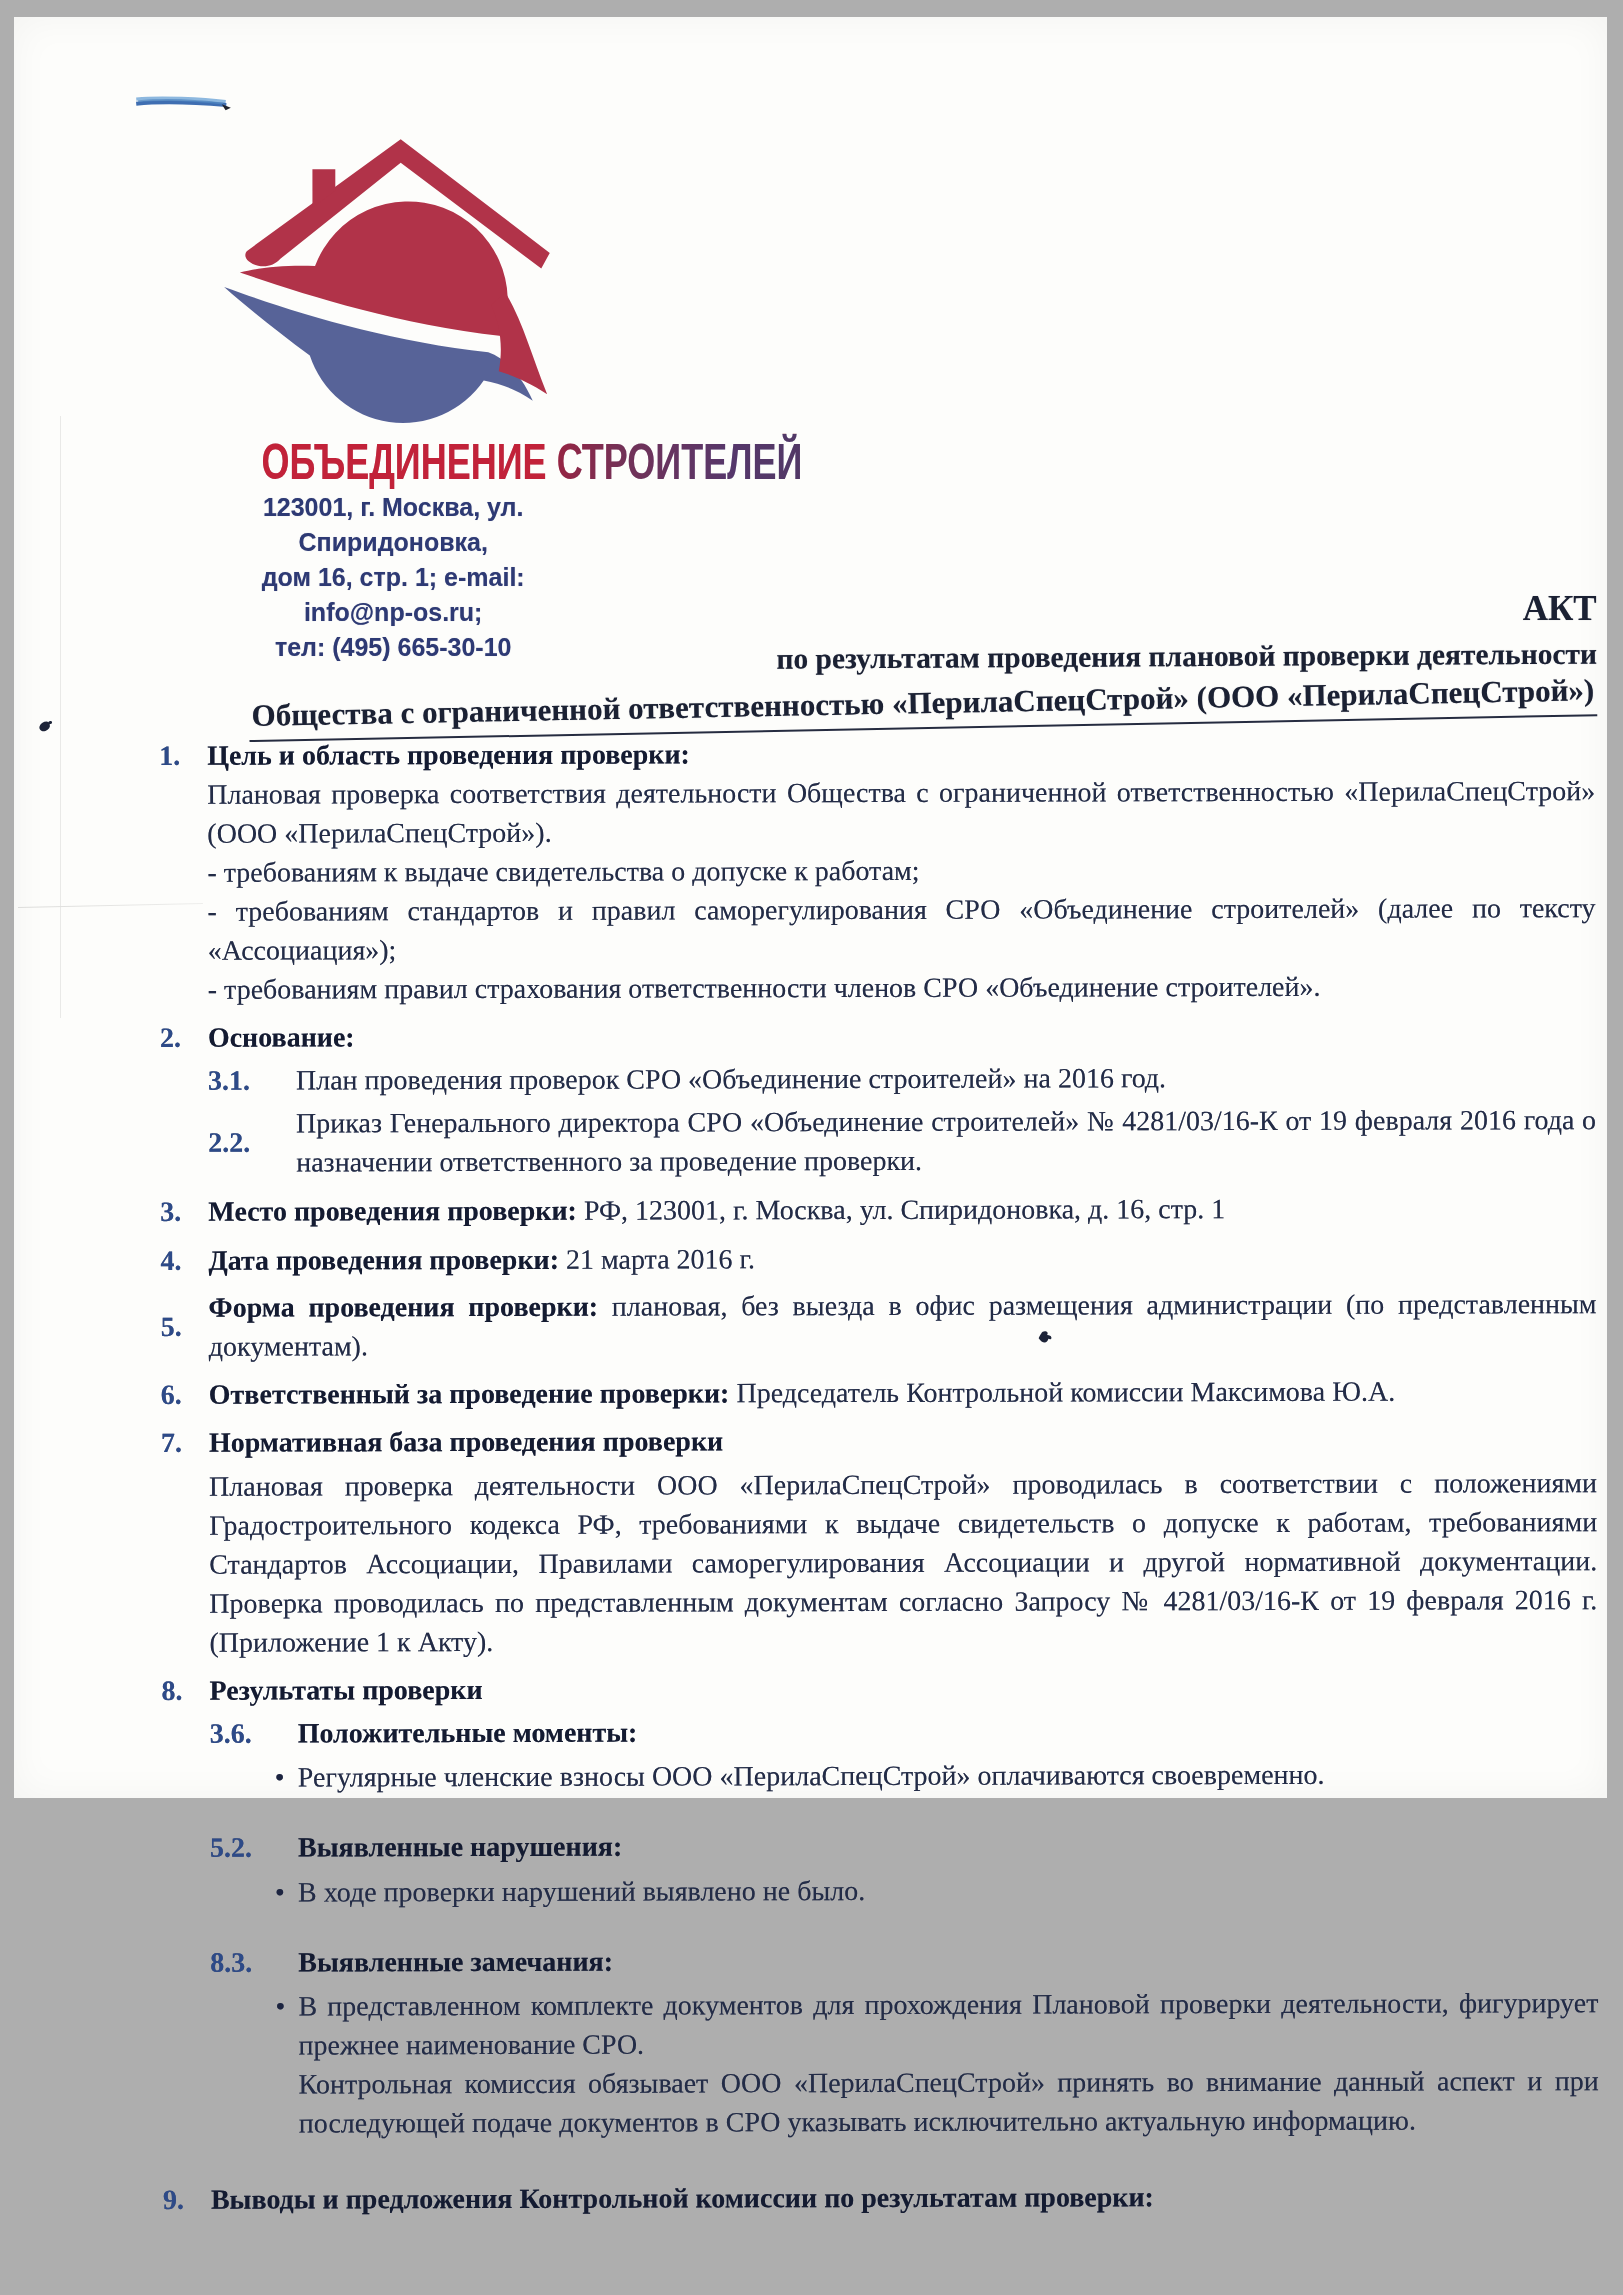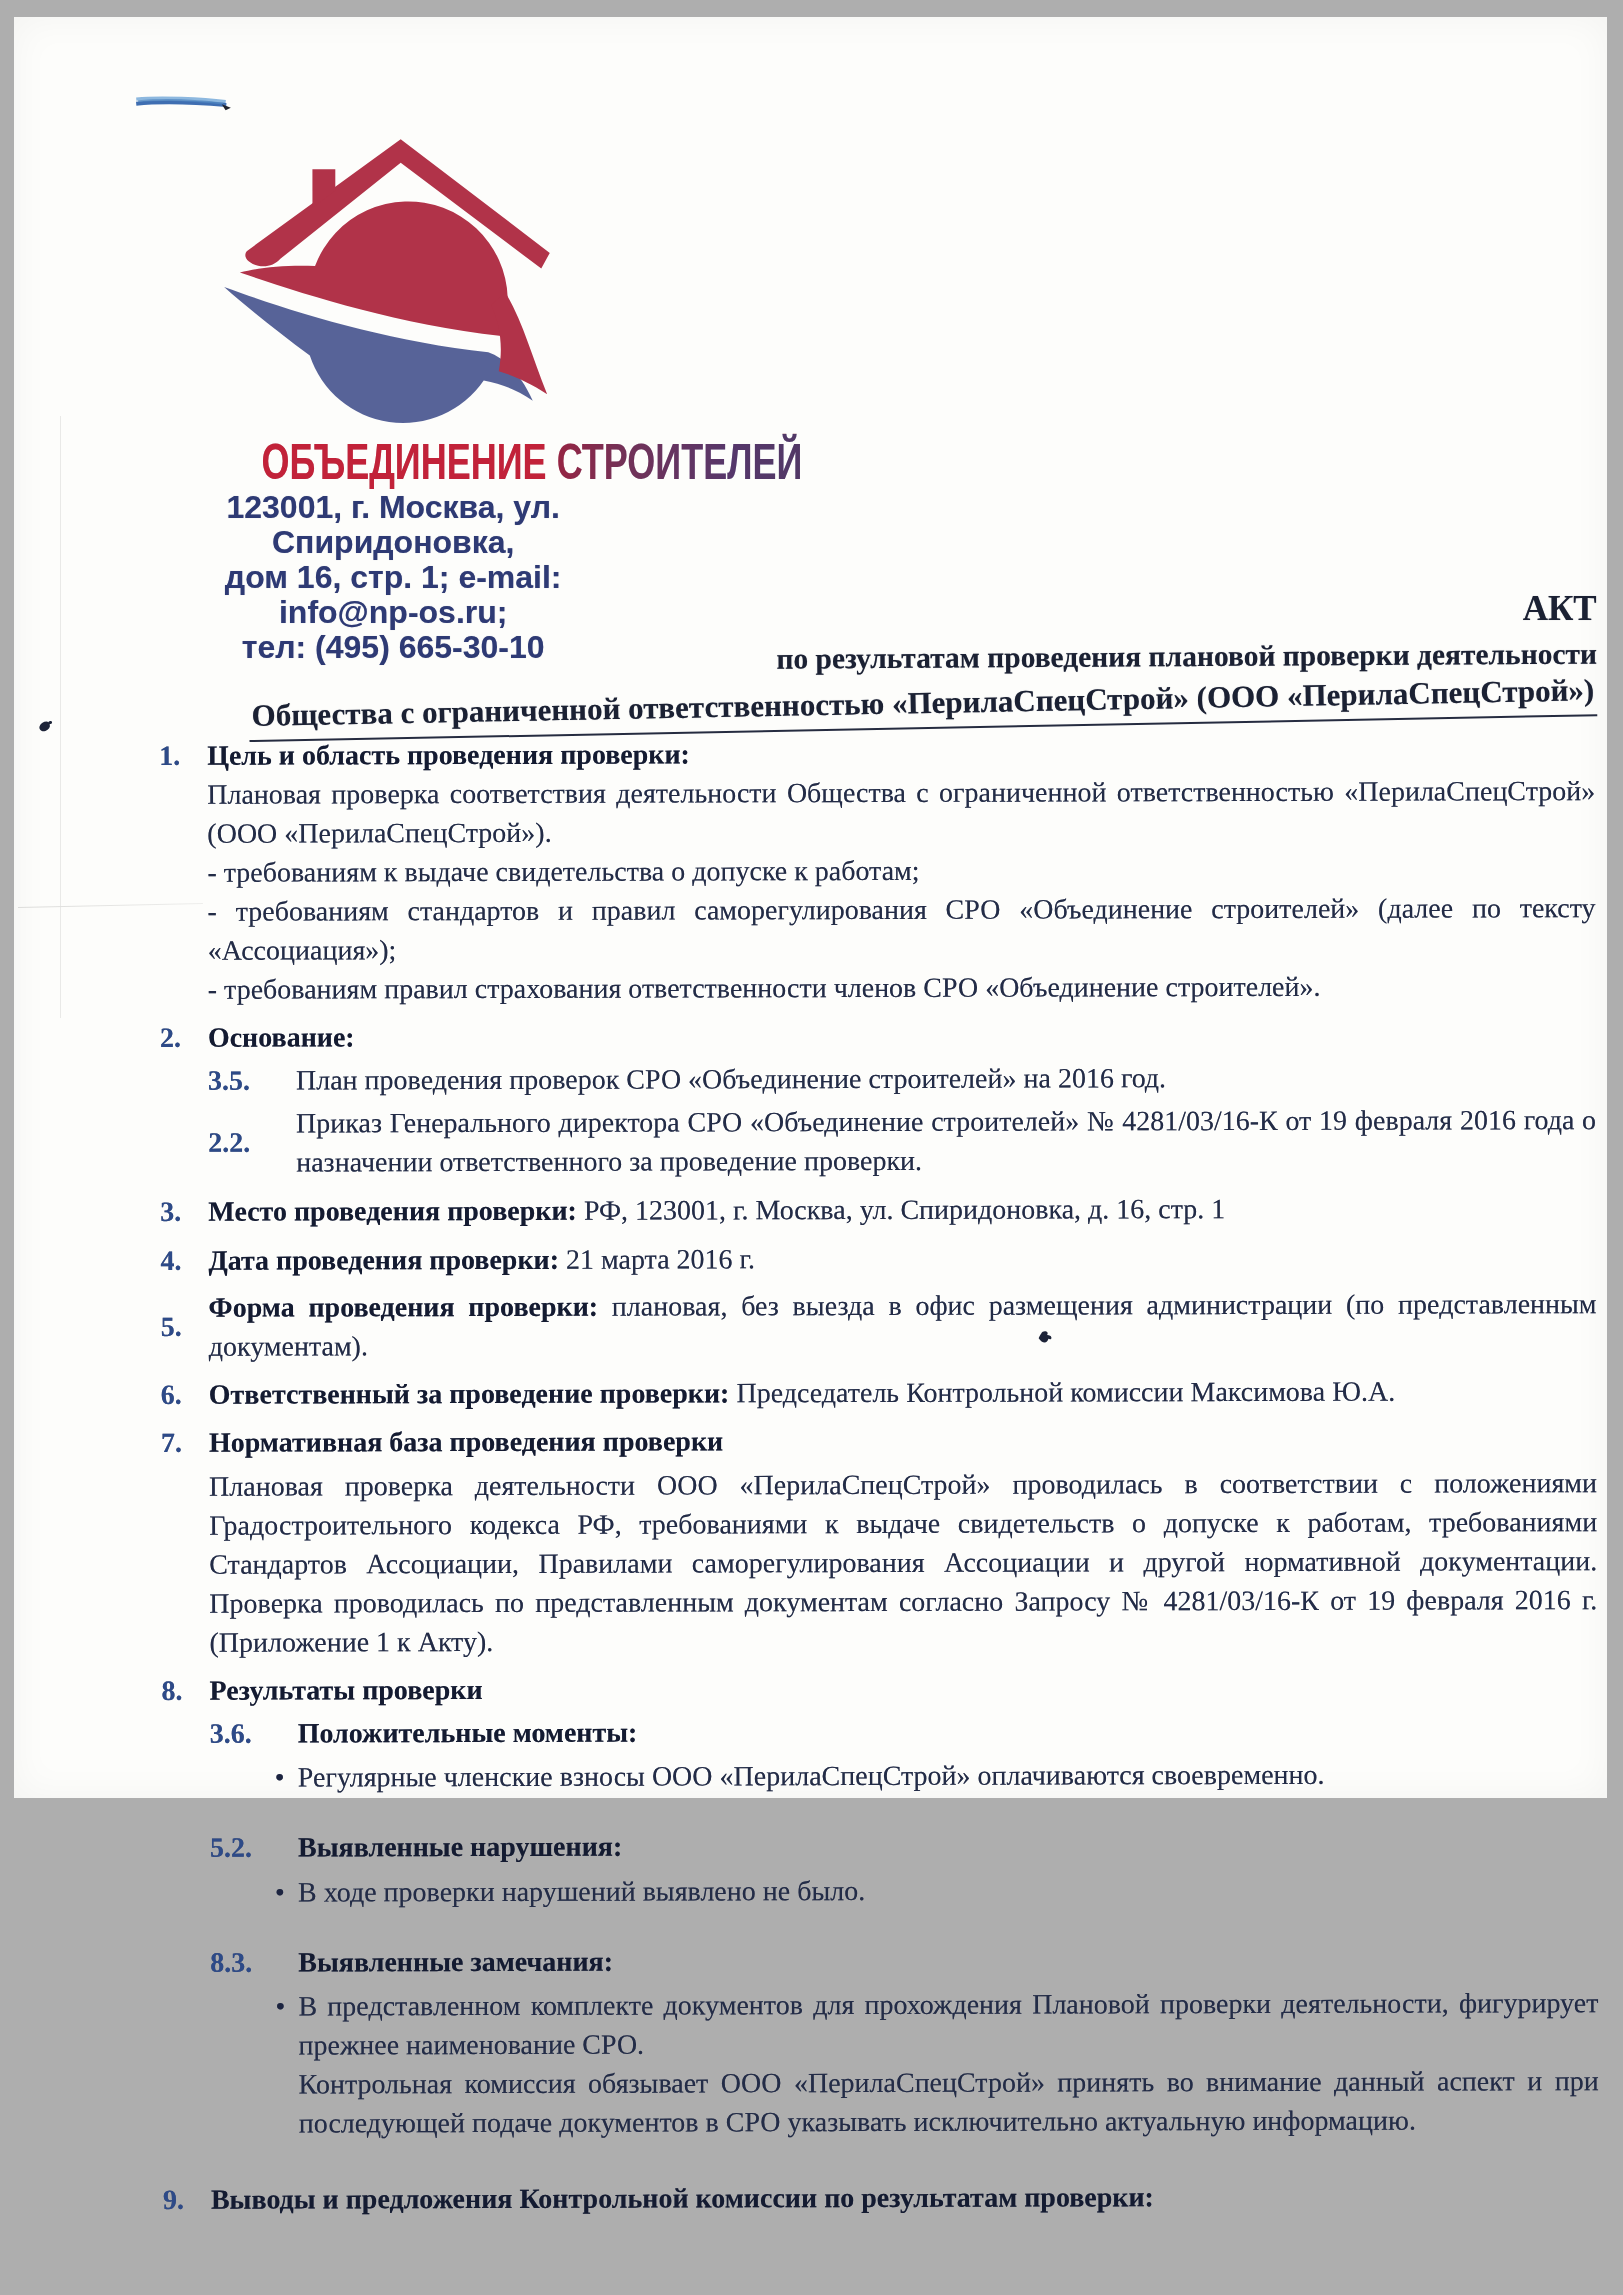--- a/index.html
+++ b/index.html
@@ -48,21 +48,21 @@
   @supports ((-webkit-background-clip:text)) {
     .logo-word2{
       background:linear-gradient(90deg,#a93055 0%,#6f4678 28%,#3f4f97 72%,#39508f 100%);
       -webkit-background-clip:text; background-clip:text;
       -webkit-text-fill-color:transparent;
     }
   }
   .logo-addr {
     margin-top:5.2px;
     font-family:"Liberation Sans","DejaVu Sans",sans-serif;
-    font-weight:bold; font-size:32px; line-height:35px;
+    font-weight:bold; font-size:25px; line-height:35px;
     color:#2e3a74; text-shadow:0 0 0.7px rgba(40,50,110,.45);
   }
 
   
   .doc-title { position:absolute; left:147px; top:571px; width:1436px; text-align:right;
     color:#1b2133; text-shadow:0 0 0.7px rgba(20,25,50,.5); }
   .doc-title .t1 { font-size:35px; font-weight:bold; line-height:42px; }
   .doc-title .t2 { font-size:29.5px; font-weight:bold; line-height:38px; margin-top:9.2px; transform:rotate(-.35deg); }
   .doc-title .t3row { margin-top:7.9px; transform:rotate(-1.1deg); }
   .doc-title .t3 {
@@ -183,21 +183,21 @@
         <p class="just">- требованиям стандартов и правил саморегулирования СРО «Объединение строителей» (далее по тексту «Ассоциация»);</p>
         <p>- требованиям правил страхования ответственности членов СРО «Объединение строителей».</p>
       </div>
     </div>
 
     <div class="item mt-sm">
       <div class="num">2.</div>
       <div>
         <h2>Основание:</h2>
         <div class="subitem mt-sub">
-          <div class="subnum">3.5.</div>
+          <div class="subnum">3.1.</div>
           <p>План проведения проверок СРО «Объединение строителей» на 2016 год.</p>
         </div>
         <div class="subitem mt-sub">
           <div class="subnum">2.2.</div>
           <p class="just">Приказ Генерального директора СРО «Объединение строителей» № 4281/03/16-К от 19 февраля 2016 года о назначении ответственного за проведение проверки.</p>
         </div>
       </div>
     </div>
 
     <div class="item mt-s3">

